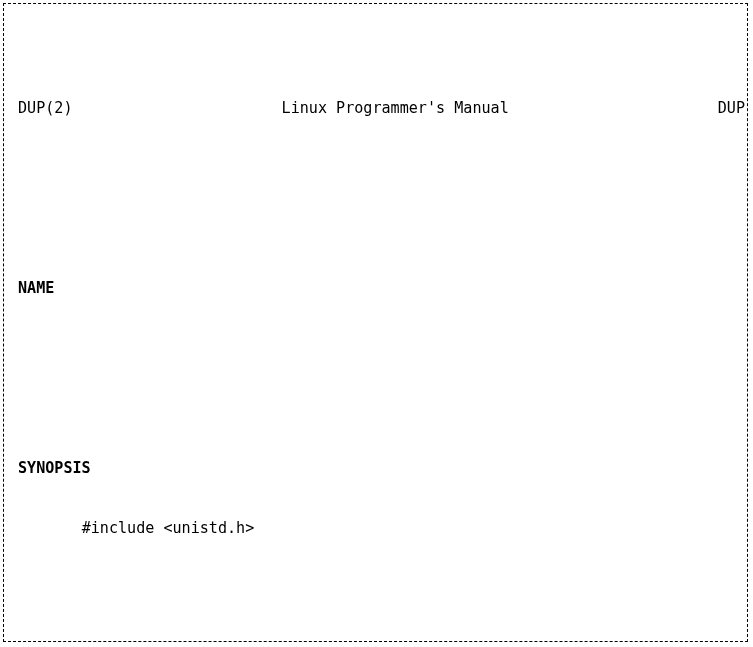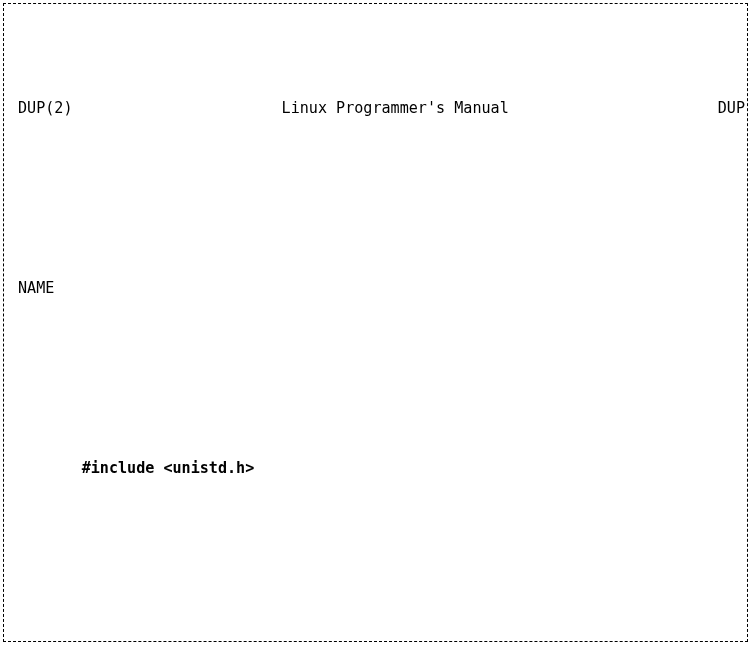--- a/index.html
+++ b/index.html
@@ -39,41 +39,42 @@
   .man-line {
     white-space: pre;
     height: 20px;
     font-size: 15.1px;
     line-height: 20px;
   }
   .man-blank {
     height: 20px;
   }
   .man-line.heading {
-    font-weight: normal;
+    font-weight: bold;
   }
-  .b { font-weight: bold; }
+  .b { font-weight: normal; }
 </style>
 </head>
 <body>
 
 <div id="manpage-frame">
   <div id="manpage-body">
 
     
     <div class="man-line"><span>DUP(2)</span><span>                       </span><span>Linux Programmer's Manual</span><span>                       </span><span>DUP(2)</span></div>
 
     <div class="man-blank"></div>
 
     
     <div class="man-line heading">NAME</div>
 
     <div class="man-blank"></div>
 
     
+    <div class="man-line heading">SYNOPSIS</div>
     <div class="man-line">       <span class="b">#include &lt;unistd.h&gt;</span></div>
 
     
 
     
     
 
     
 
     

